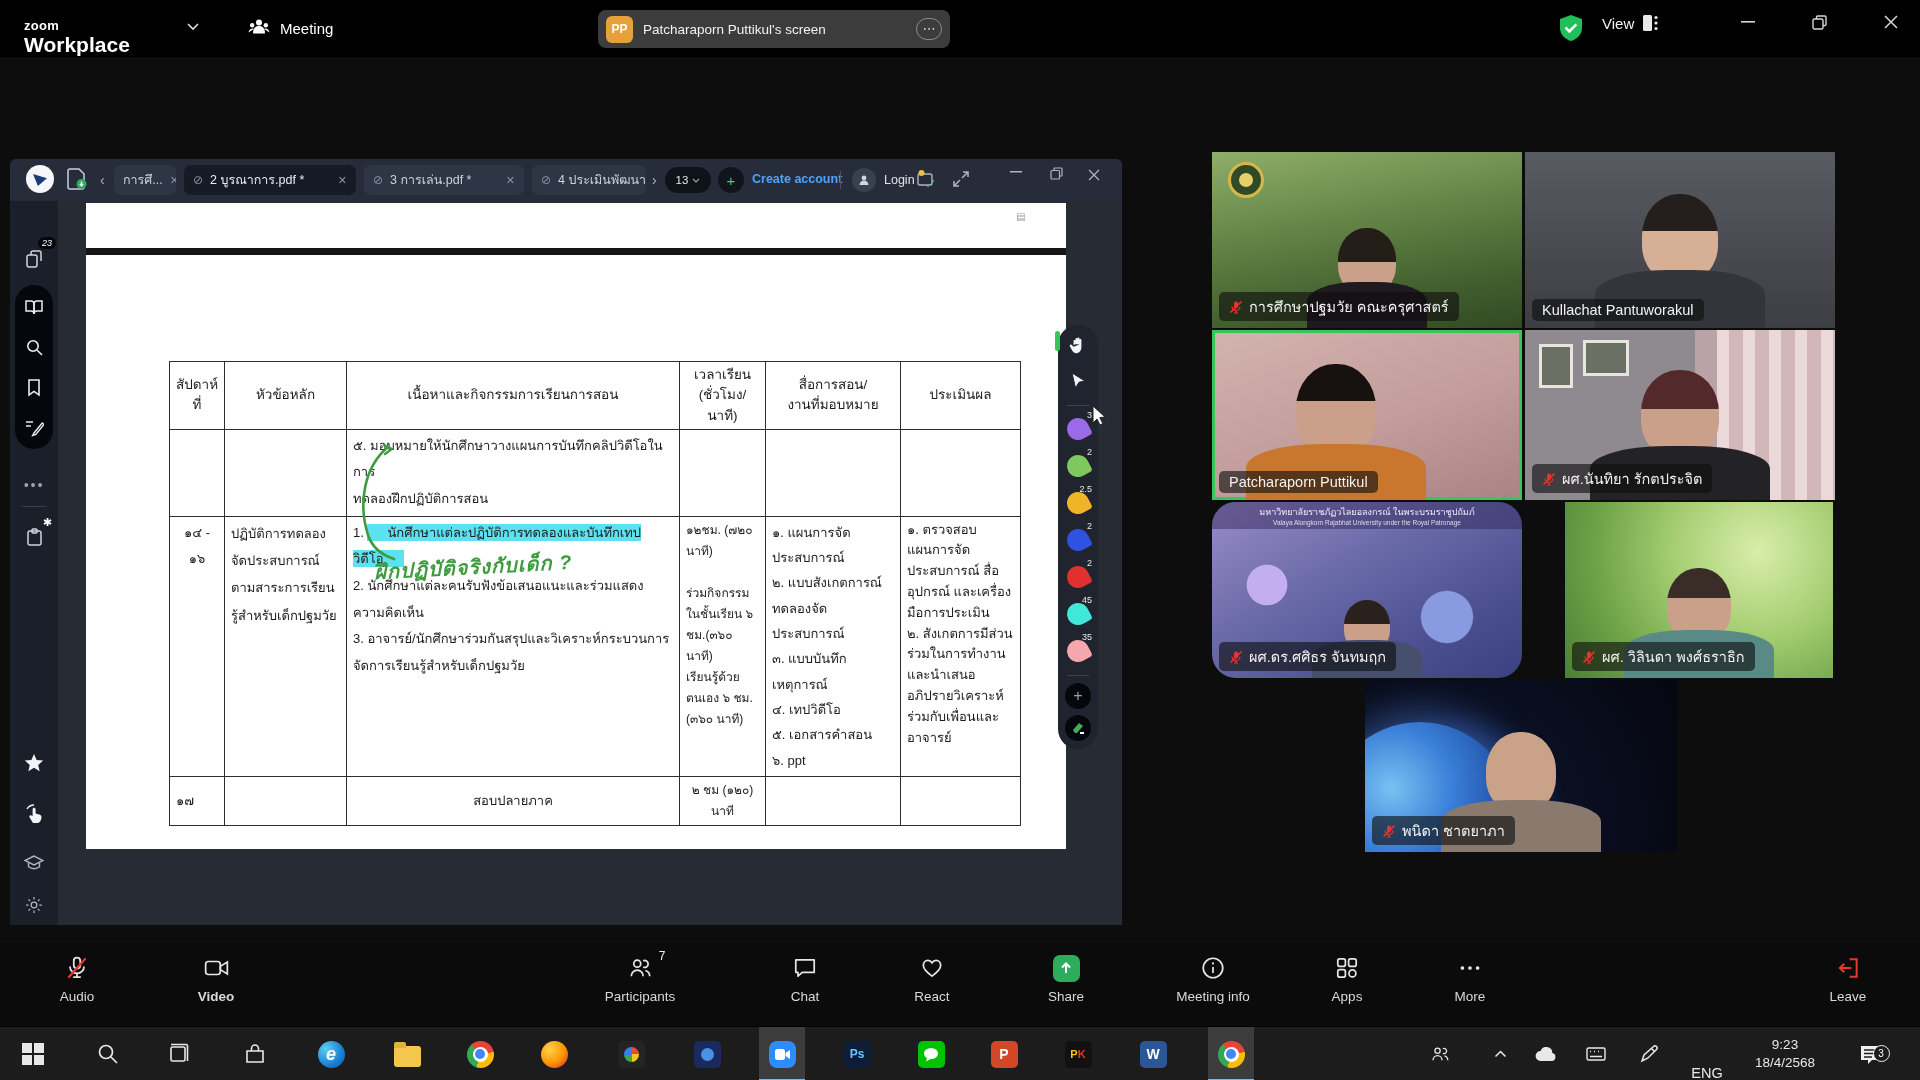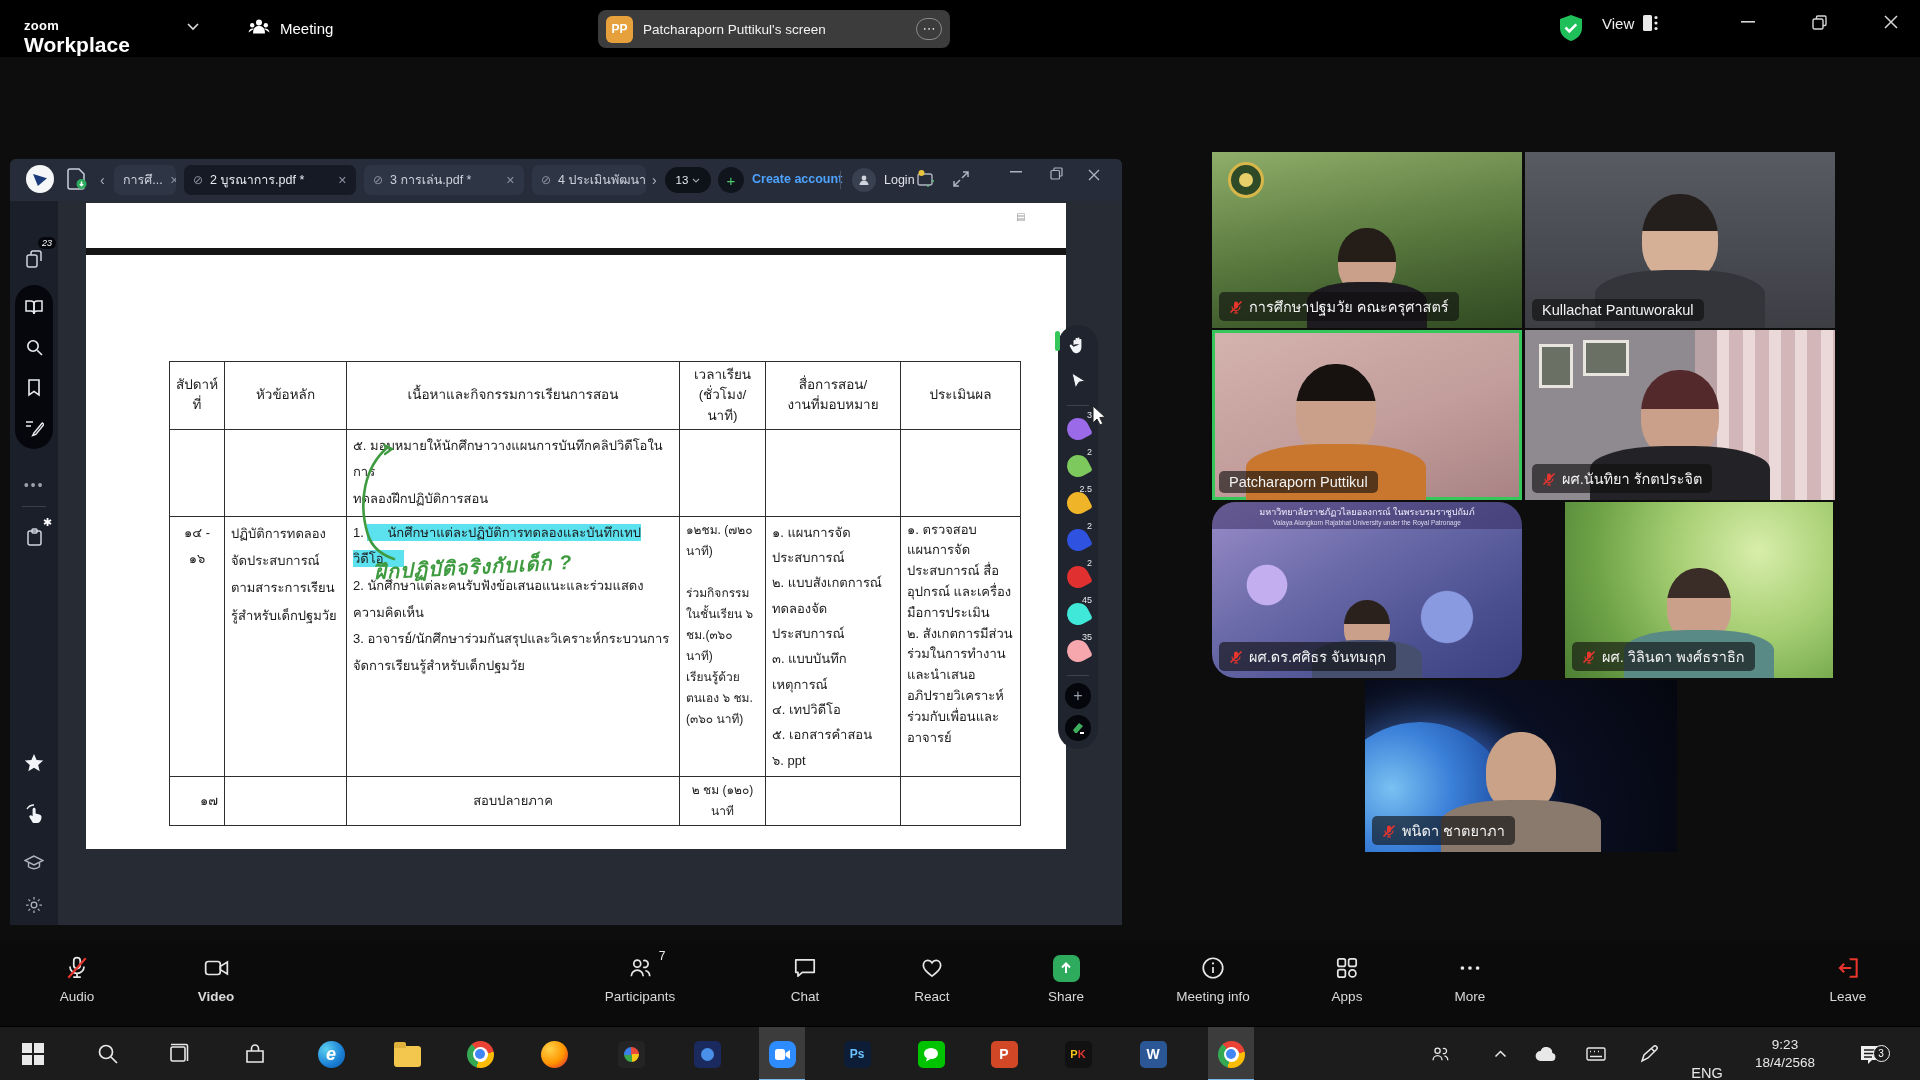--- a/index.html
+++ b/index.html
@@ -382,21 +382,21 @@
             <td class="f13 pre" style="line-height:1.95;">๑. แผนการจัดประสบการณ์
 ๒. แบบสังเกตการณ์ทดลองจัดประสบการณ์
 ๓. แบบบันทึกเหตุการณ์
 ๔. เทปวิดีโอ
 ๕. เอกสารคำสอน
 ๖. ppt</td>
             <td class="f13 pre" style="line-height:1.6;">๑. ตรวจสอบแผนการจัดประสบการณ์ สื่ออุปกรณ์ และเครื่องมือการประเมิน
 ๒. สังเกตการมีส่วนร่วมในการทำงานและนำเสนออภิปรายวิเคราะห์ร่วมกับเพื่อนและอาจารย์</td>
           </tr>
           <tr style="height:40px;">
-            <td class="f13" style="text-align:right;vertical-align:middle;">๑๗</td>
+            <td class="f13" style="text-align:left;vertical-align:middle;">๑๗</td>
             <td></td>
             <td class="f13" style="text-align:center;vertical-align:middle;">สอบปลายภาค</td>
             <td class="f12 pre" style="text-align:center;">๒  ชม (๑๒๐)
 นาที</td>
             <td></td>
                 <td></td>
           </tr>
         </tbody>
           </table>
 

